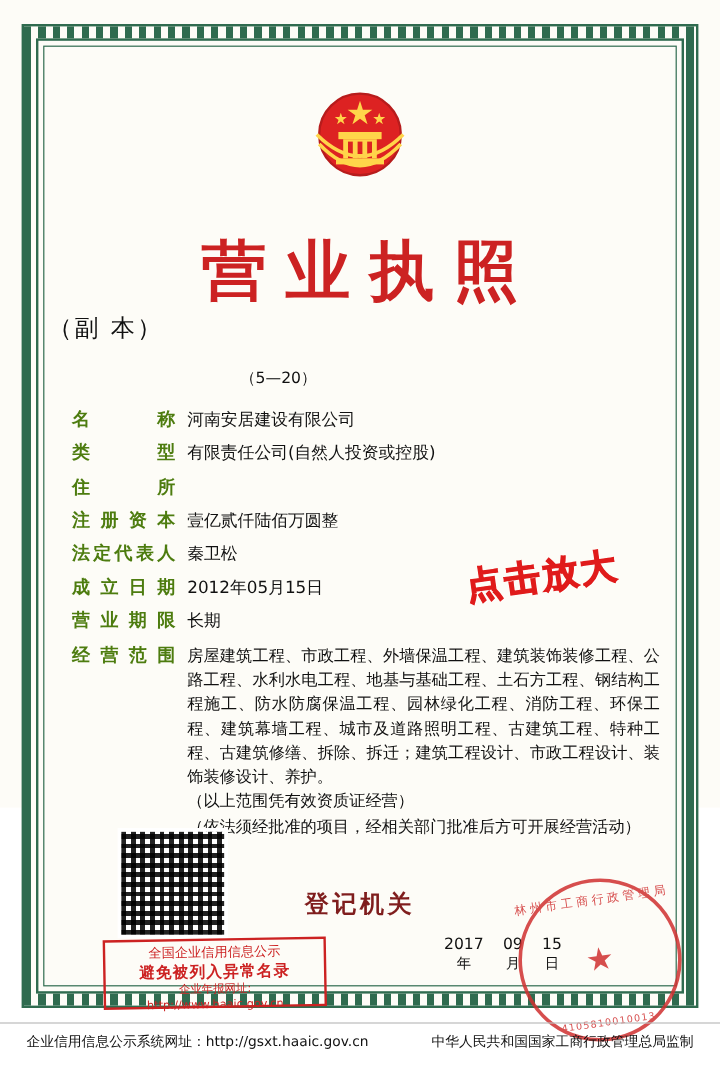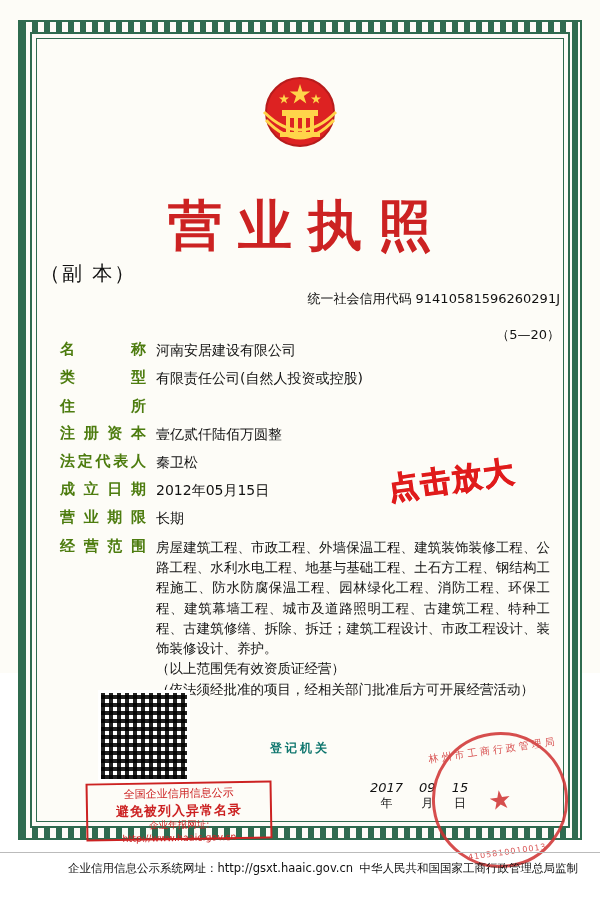--- a/index.html
+++ b/index.html
@@ -95,24 +95,24 @@
     top: 248px;
     left: 160px;
     width: 360px;
     text-align: right;
     font-size: 13px;
     color: #111;
     font-family: "DejaVu Sans", sans-serif;
   }
   .serial {
     position: absolute;
-    top: 284px;
+    top: 264px;
     left: 160px;
     width: 360px;
-    text-align: right;
+    text-align: left;
     font-size: 13px;
     color: #111;
   }
 
   
   .fields {
     position: absolute;
     top: 298px;
     left: 20px;
     width: 490px;
@@ -151,37 +151,37 @@
     line-height: 1.5;
   }
 
   
   .authority {
     position: absolute;
     top: 698px;
     left: 0;
     width: 520px;
     text-align: center;
-    font-size: 12px;
+    font-size: 20px;
     font-weight: bold;
     letter-spacing: 3px;
-    color: #0f766e;
+    color: #7f1d1d;
   }
   .date-line {
     position: absolute;
     top: 738px;
     left: 330px;
     width: 190px;
     font-size: 13px;
     color: #111;
     display: flex;
     gap: 16px;
   }
   .date-line .dpart { text-align: center; }
-  .date-line .dnum { display:block;font-style:italic; }
+  .date-line .dnum { display:block; }
   .date-line .dunit { display:block; font-size: 12px; }
 
   
   .seal {
     position: absolute;
     left: 392px;
     top: 690px;
     width: 130px;
     height: 130px;
     border-radius: 50%;
@@ -275,21 +275,20 @@
     border-top: 1px solid #bbb;
     padding-top: 6px;
     font-size: 11.5px;
     color: #111;
     box-sizing: border-box;
   }
   .footer .left {
     position: absolute;
     left: 22px;
     top: 8px;
-    margin-left: 46px;
   }
   .footer .right {
     position: absolute;
     right: 22px;
     top: 8px;
   }
 </style>
 </head>
 <body>
 
@@ -314,24 +313,20 @@
         <rect x="62" y="58" width="4" height="14" fill="#d22"></rect>
         <rect x="36" y="72" width="40" height="5" fill="#ffd54a"></rect>
         <path d="M20 52 Q56 88 92 52" stroke="#ffd54a" stroke-width="3" fill="none"></path>
         <path d="M22 60 Q56 96 90 60" stroke="#ffd54a" stroke-width="3" fill="none"></path>
       </svg>
     </div>
 
     <div class="title">营业执照</div>
     <div class="subtitle">（副  本）</div>
 
-    <div class="credit-code">
-      <span>统一社会信用代码</span>
-      <span>91410581596260291J</span>
-    </div>
     <div class="serial">（5—20）</div>
 
     <div class="fields">
 
       <div class="row">
         <div class="row-label">名称</div>
         <div class="row-value">河南安居建设有限公司</div>
       </div>
 
       <div class="row">

